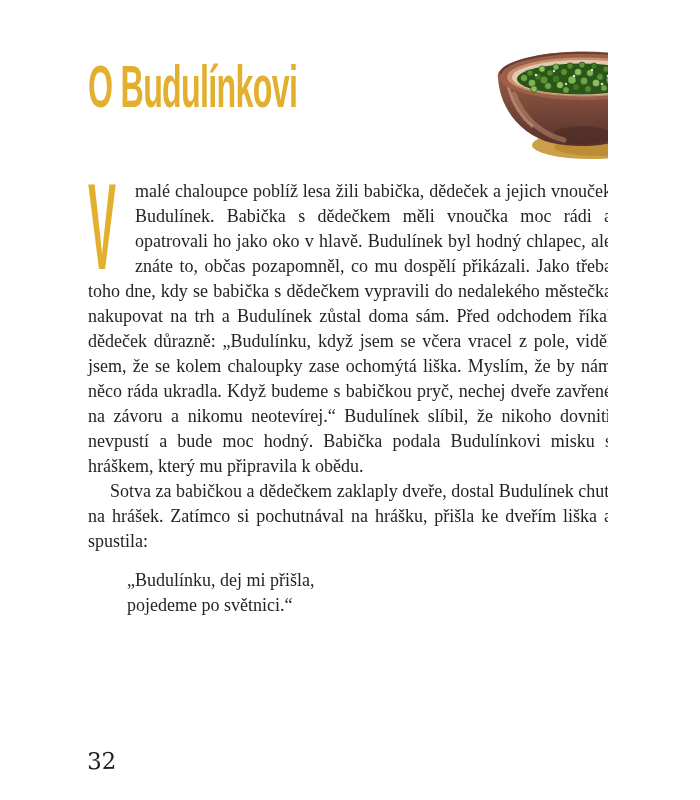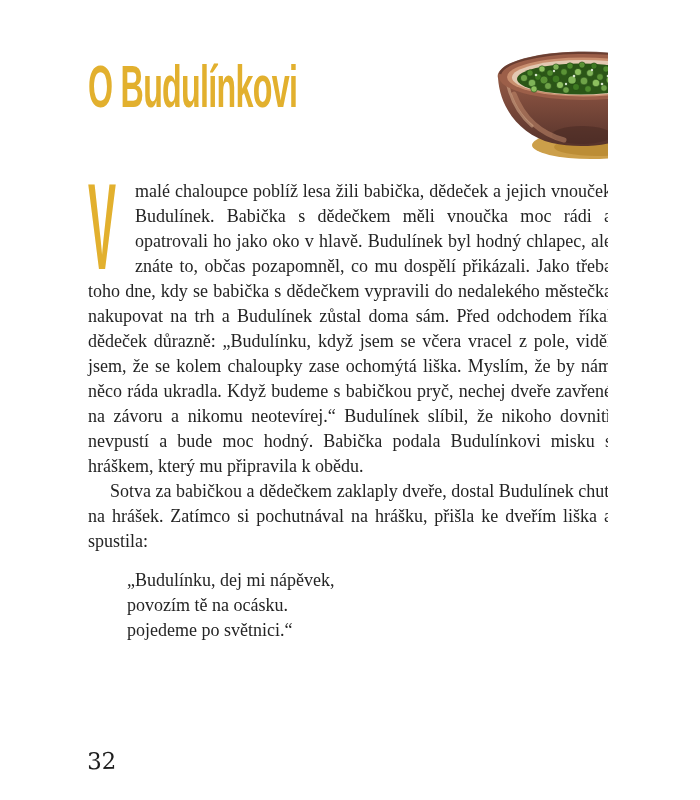--- a/index.html
+++ b/index.html
@@ -188,21 +188,20 @@
   </svg>
 
   <div class="body-text">
     <p>
       <span class="dropcap-box">
           <span>V</span>
         </span><span>malé chaloupce poblíž lesa žili babička, dědeček a jejich vnouček Budulínek. Babička s dědečkem měli vnoučka moc rádi a opatrovali ho jako oko v hlavě. Budulínek byl hodný chlapec, ale znáte to, občas pozapomněl, co mu dospělí přikázali. Jako třeba toho dne, kdy se babička s dědečkem vypravili do nedalekého městečka nakupovat na trh a Budulínek zůstal doma sám. Před odchodem říkal dědeček důrazně: „Budulínku, když jsem se včera vracel z pole, viděl jsem, že se kolem chaloupky zase ochomýtá liška. Myslím, že by nám něco ráda ukradla. Když budeme s babičkou pryč, nechej dveře zavřené na závoru a nikomu neotevírej.“ Budulínek slíbil, že nikoho dovnitř nevpustí a bude moc hodný. Babička podala Budulínkovi misku s hráškem, který mu připravila k obědu.</span>
     </p>
     <p class="para-indent">Sotva za babičkou a dědečkem zaklaply dveře, dostal Budulínek chuť na hrášek. Zatímco si pochutnával na hrášku, přišla ke dveřím liška a spustila:</p>
     <div class="verse">
-      <div>„Budulínku, dej mi nápěvek,</div>
-      <div>povozím tě na ocásku.</div>
+      <div>„Budulínku, dej mi přišla,</div>
       <div>pojedeme po světnici.“</div>
     </div>
   </div>
 
   <div class="page-number">32</div>
 
 </div>
 
 </body></html>

